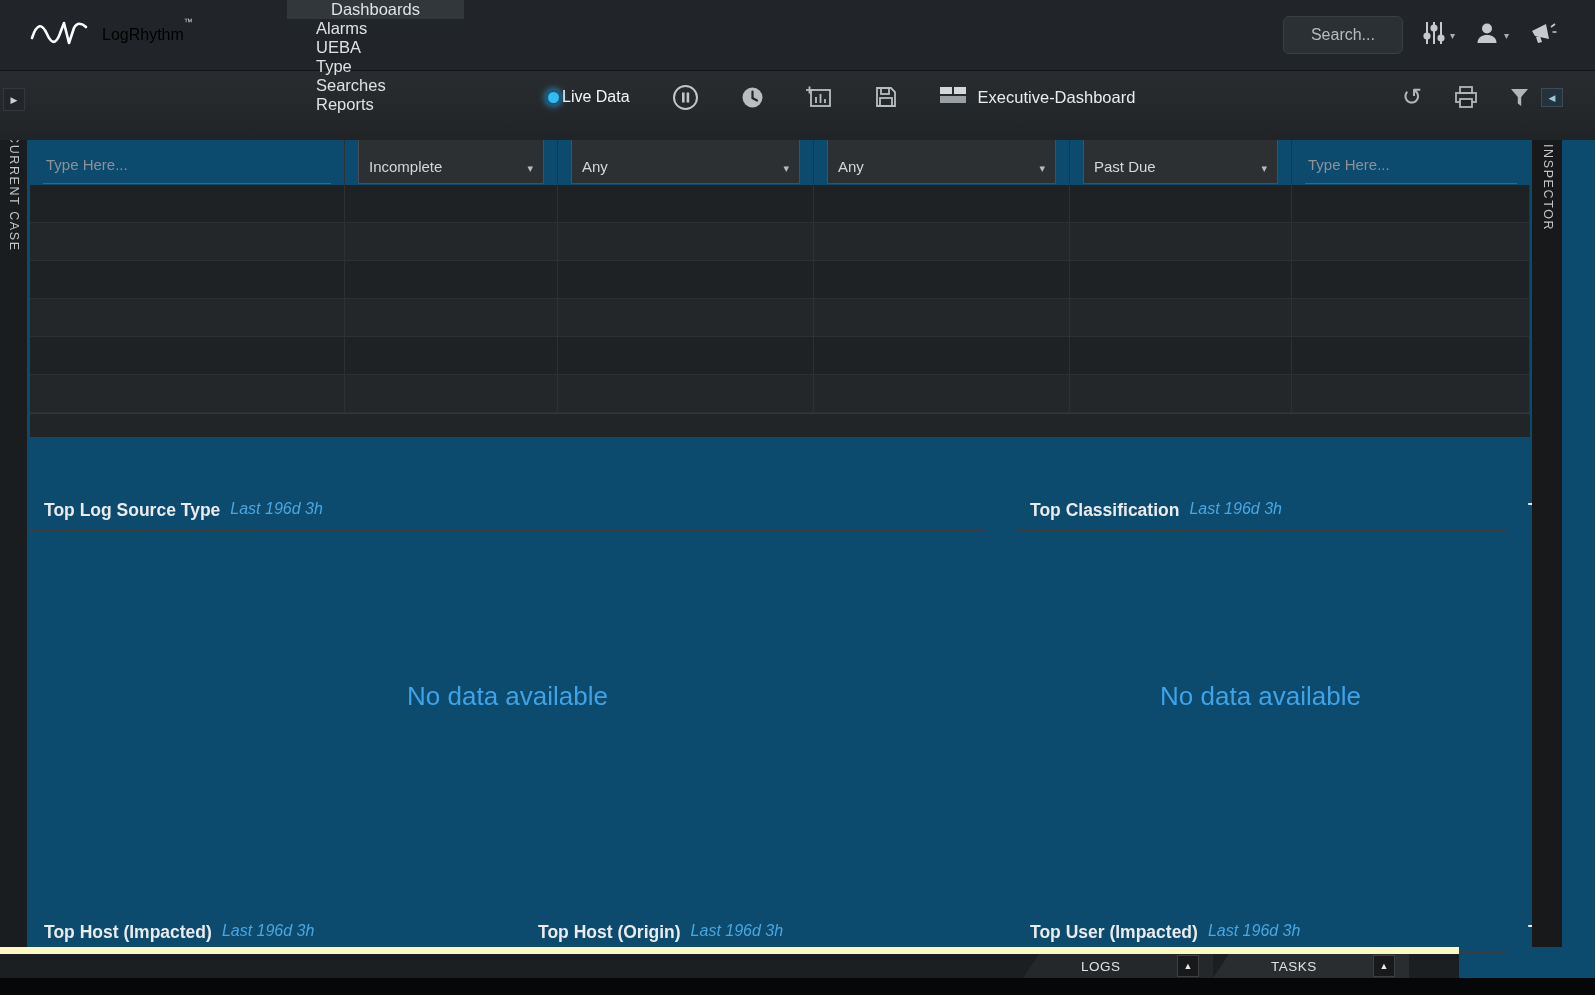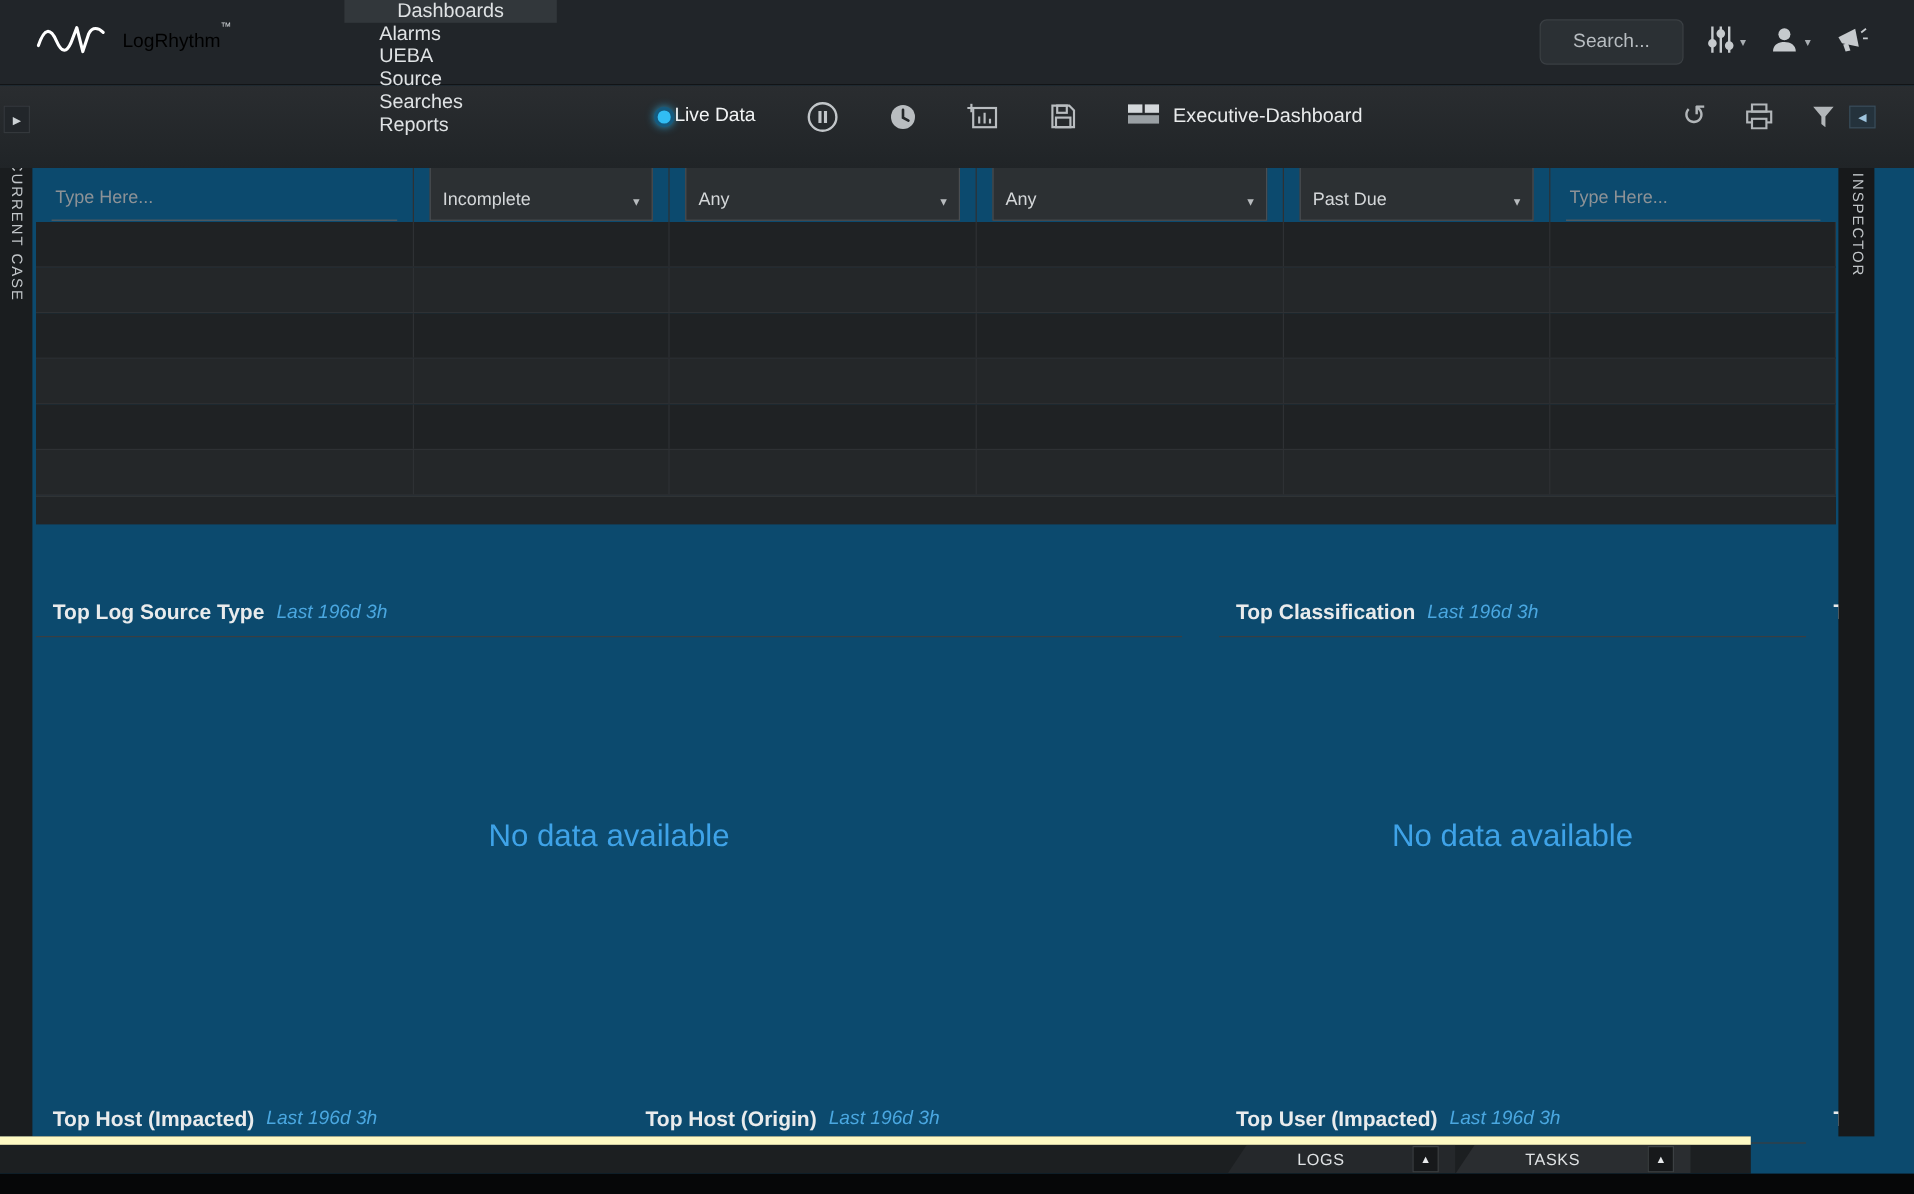--- a/index.html
+++ b/index.html
@@ -65,21 +65,21 @@
   .case-rows { position:absolute; left:30px; top:185px; width:1500px; z-index:1; }
   .case-row { height:38px; display:flex; border-bottom:1px solid #2e3134; }
   .case-row:nth-child(odd)  { background:#1f2224; }
   .case-row:nth-child(even) { background:#242729; }
   .cell { height:100%; border-right:1px solid #2e3134; }
   .hstrip { position:absolute; left:30px; top:413px; width:1500px; height:24px;
             background:#222527; border-top:1px solid #33373a; }
 
   
   .widget { position:absolute; }
-  .widget-head { display:flex; align-items:center; gap:10px; padding:3px 14px 9px 14px;
+  .widget-head { display:flex; align-items:flex-start; gap:10px; padding:3px 14px 9px 14px;
                  border-bottom:1px solid #3a3e41; white-space:nowrap; }
   .widget-title { color:#e9ebec; font-size:17.5px; font-weight:bold; }
   .widget-range { color:#4aa7e0; font-size:16px;font-style:italic; }
   .widget-body { height:calc(100% - 38px); display:flex; align-items:center; justify-content:center;
                  padding-bottom:55px; }
   .no-data { color:#3fa3e8; font-size:26px; }
   .w-r1-1 { left:30px;   top:497px; width:955px; height:423px; }
   .w-r1-2 { left:1016px; top:497px; width:489px; height:423px; }
   .w-r1-3 { left:1520px; top:497px; width:42px;  height:423px; overflow:hidden; }
   .w-r1-3 .widget-head { border-bottom:none; padding-left:8px; }
@@ -112,21 +112,21 @@
         <svg width="58" height="38" viewBox="0 0 58 38" fill="none">
           <path d="M2 24 C7 9 12 9 17 20 C21 29 25 31 29 22 L34 9 L39 29 L44 14 C47 8 52 9 56 13" stroke="#ffffff" stroke-width="2.6" fill="none" stroke-linecap="round" stroke-linejoin="round"></path>
         </svg>
       </span>
       <span><span>LogRhythm</span><span class="brand-tm">™</span></span>
     </div>
     <nav class="tabs">
       <div class="tab active">Dashboards</div>
       <div class="tab">Alarms</div>
       <div class="tab">UEBA</div>
-      <div class="tab">Source</div>
+      <div class="tab">Type</div>
       <div class="tab">Searches</div>
       <div class="tab">Reports</div>
     </nav>
     <div class="nav-right">
       <button class="search-btn">Search...</button>
       <div class="icon-group">
         <span>
           <svg width="22" height="26" viewBox="0 0 22 26" fill="none" stroke="#c6cacd" stroke-width="2">
             <line x1="4" y1="2" x2="4" y2="24"></line>
               <line x1="11" y1="2" x2="11" y2="24"></line>

